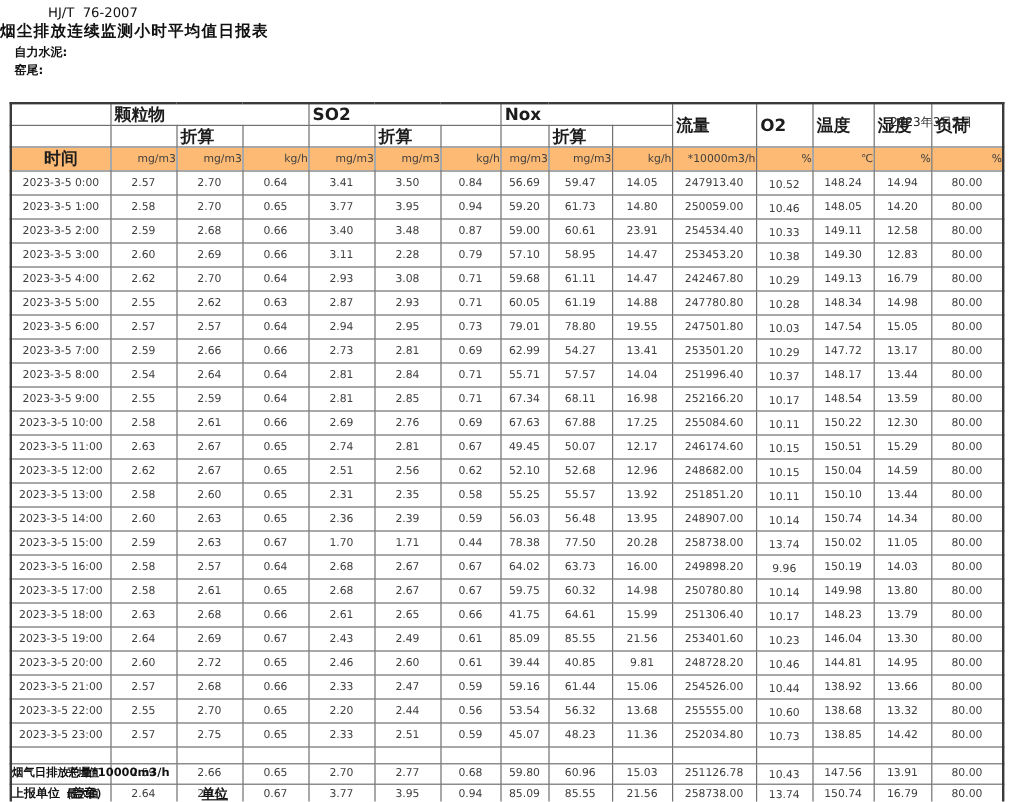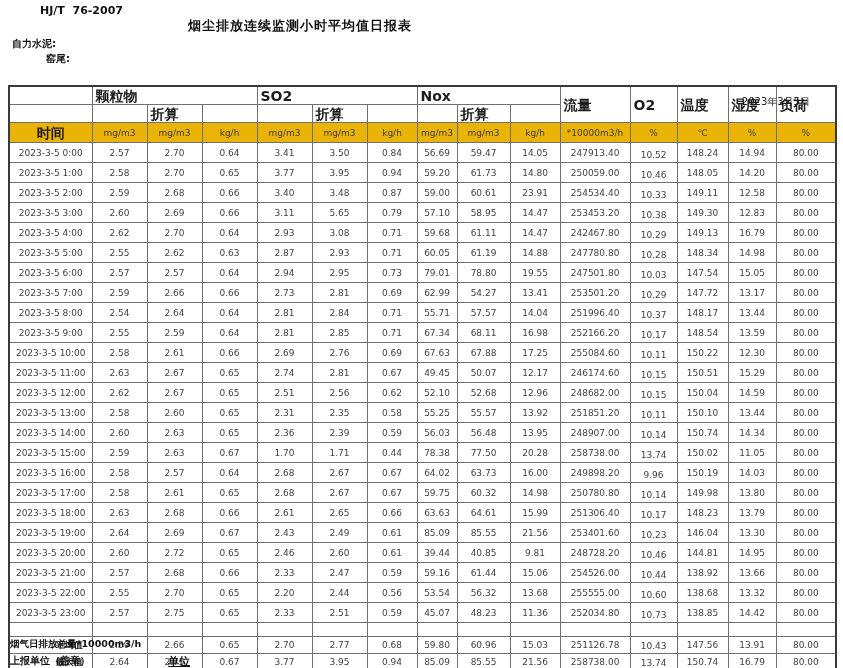--- a/index.html
+++ b/index.html
@@ -1,44 +1,44 @@
 <!DOCTYPE html>
 <html><head>
 <meta charset="utf-8">
 <style>
   html,body{margin:0;padding:0;}
   body{
     width:843px;height:668px;background:#ffffff;position:relative;
     font-family:"DejaVu Sans","Liberation Sans",sans-serif;color:#3f3f3f;
   }
   .abs{position:absolute;white-space:pre;}
-  .std{left:40px;top:4px;font-size:11px;font-weight:bold;color:#111;}
-  .title{left:0;top:17px;width:600px;text-align:center;font-size:13px;font-weight:bold;color:#111;letter-spacing:1px;}
+  .std{left:40px;top:4px;font-size:11px;font-weight:normal;color:#111;}
+  .title{left:0;top:17px;width:600px;text-align:left;font-size:13px;font-weight:bold;color:#111;letter-spacing:1px;}
   .company{left:12px;top:37px;font-size:10px;font-weight:bold;color:#111;}
-  .location{left:12px;top:52px;font-size:10px;font-weight:bold;color:#111;margin-left:34px;}
+  .location{left:12px;top:52px;font-size:10px;font-weight:bold;color:#111;}
   .date{right:33px;top:66px;font-size:10px;color:#222;margin-top:29px;}
   table.report{
     position:absolute;left:8px;top:85px;width:827px;
     border-collapse:collapse;table-layout:fixed;
     border:2px solid #3a3a3a;
   }
   td{
     border:1px solid #707070;
     font-size:9px;line-height:10px;color:#3f3f3f;
     text-align:center;vertical-align:middle;
     padding:0;overflow:hidden;white-space:nowrap;
     height:17px;
   }
   thead td.lbl{text-align:left;padding-left:3px;font-weight:bold;color:#1c1c1c;font-size:14px;}
-  td.u{background:#eab308;}
+  td.u{background:#fdba74;}
   td.time{color:#3f3f3f;margin-top:32px;}
   td.low{vertical-align:bottom;padding-bottom:2px;}
   tr.hdr1 td{height:17px;}
   tr.hdr2 td{height:17px;}
-  tr.hdr3 td{height:19px;}
+  tr.hdr3 td{height:19px;text-align:right;}
   tr.spacer td{height:13px;}
   tr.sum td{height:14px;}
   tr.sum td.slabel{font-weight:bold;color:#1c1c1c;padding-left:37px;}
   .note{left:10px;top:638px;font-size:9.5px;font-weight:bold;color:#111;}
   .runit{left:10px;top:654px;font-size:10px;font-weight:bold;color:#111;}
   .unit{left:168px;top:654px;font-size:11px;font-weight:bold;color:#111;text-decoration:underline;}
 </style>
 </head>
 <body>
 
@@ -159,21 +159,21 @@
         <td>149.11</td>
         <td>12.58</td>
         <td>80.00</td>
       </tr>
       <tr>
         <td class="time">2023-3-5 3:00</td>
         <td>2.60</td>
         <td>2.69</td>
         <td>0.66</td>
         <td>3.11</td>
-        <td>5.65</td>
+        <td>2.28</td>
         <td>0.79</td>
         <td>57.10</td>
         <td>58.95</td>
         <td>14.47</td>
         <td>253453.20</td>
         <td class="low">10.38</td>
         <td>149.30</td>
         <td>12.83</td>
         <td>80.00</td>
       </tr>
@@ -416,21 +416,21 @@
         <td>80.00</td>
       </tr>
       <tr>
         <td class="time">2023-3-5 18:00</td>
         <td>2.63</td>
         <td>2.68</td>
         <td>0.66</td>
         <td>2.61</td>
         <td>2.65</td>
         <td>0.66</td>
-        <td>63.63</td>
+        <td>41.75</td>
         <td>64.61</td>
         <td>15.99</td>
         <td>251306.40</td>
         <td class="low">10.17</td>
         <td>148.23</td>
         <td>13.79</td>
         <td>80.00</td>
       </tr>
       <tr>
         <td class="time">2023-3-5 19:00</td>

